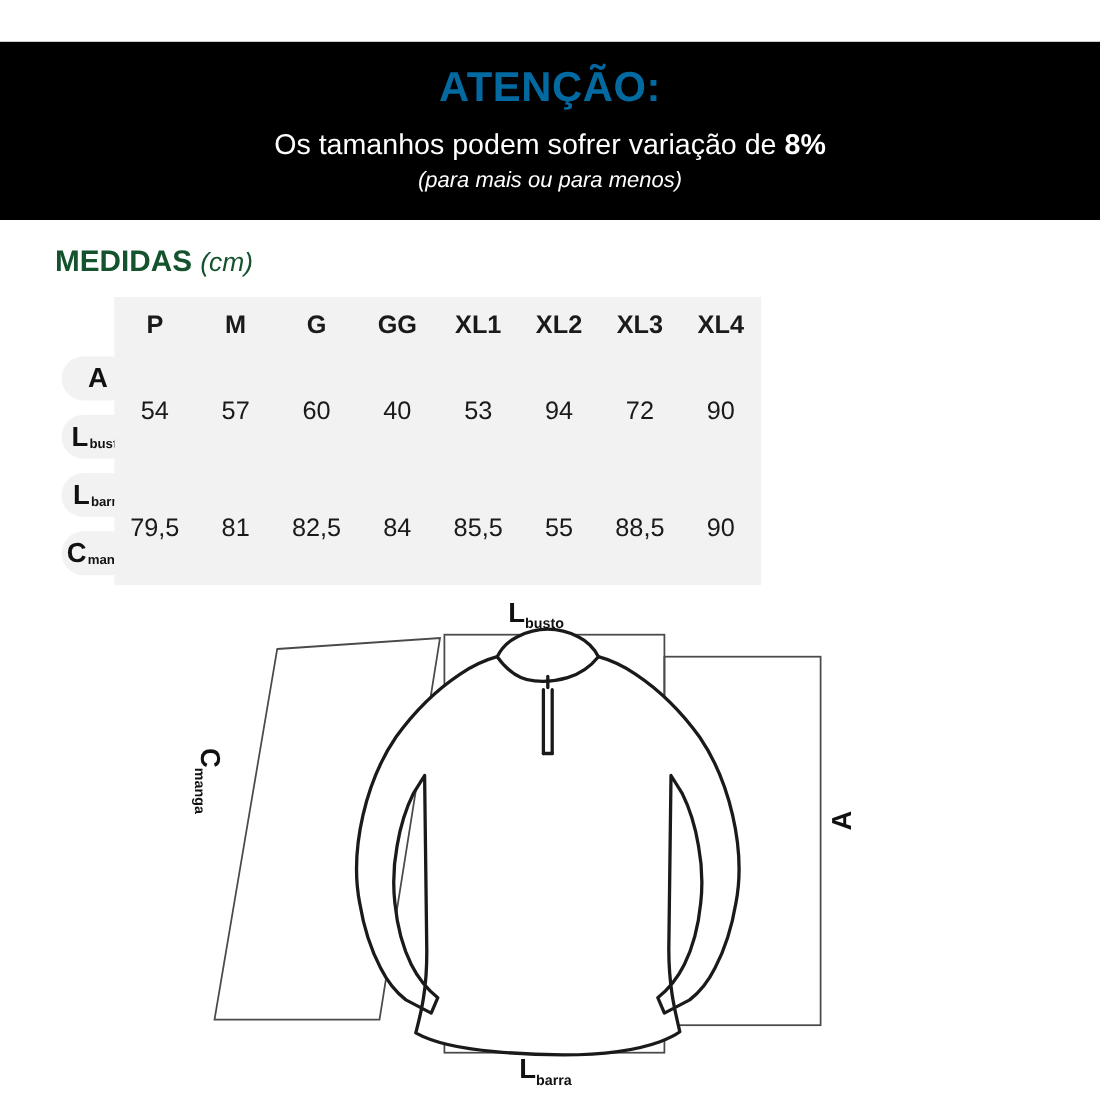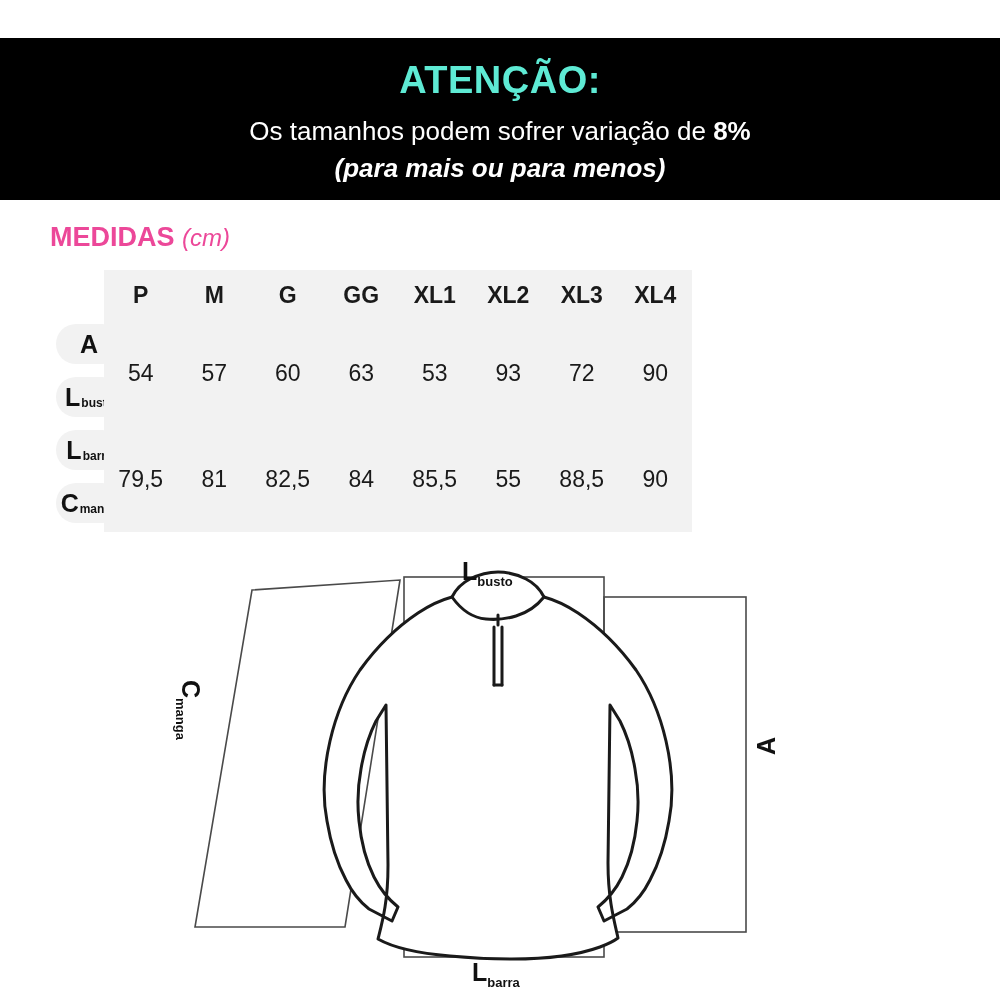--- a/index.html
+++ b/index.html
@@ -23,48 +23,47 @@
     top: 38px;
     width: 1000px;
     height: 162px;
     background: #000000;
     color: #ffffff;
     text-align: center;
     box-sizing: border-box;
     padding-top: 22px;
   }
   .banner-title {
-    color: #5eead4;
+    color: #0369a1;
     font-size: 38px;
     font-weight: bold;
     letter-spacing: 0.5px;
     line-height: 1.1;
     margin-bottom: 14px;
   }
   .banner-sub {
     font-size: 26px;
     font-weight: normal;
     line-height: 1.2;
     margin-bottom: 6px;
   }
   .banner-sub b { font-weight: bold; }
   .banner-note {
-    font-size: 26px;
+    font-size: 20px;
     font-style: italic;
-    font-weight: bold;
   }
 
   
   .measures-heading {
     position: absolute;
     left: 50px;
     top: 222px;
     font-size: 27px;
     font-weight: bold;
-    color: #ec4899;
+    color: #14532d;
   }
   .measures-heading .unit {
     font-weight: normal;
     font-style: italic;
     font-size: 24px;
   }
 
   
   .table-wrap {
     position: absolute;
@@ -144,21 +143,20 @@
   }
   .lbl sub {
     font-size: 13px;
     vertical-align: baseline;
     position: relative;
     top: 6px;
   }
   .lbl-lbusto {
     left: 462px; top: 543px;
     font-size: 25px;
-    margin-top: 14px;
   }
   .lbl-lbarra {
     left: 472px; top: 958px;
     font-size: 25px;
   }
   .lbl-a {
     left: 752px; top: 755px;
     font-size: 25px;
     transform: rotate(-90deg);
     transform-origin: left top;
@@ -215,23 +213,23 @@
         <th>XL2</th>
         <th>XL3</th>
         <th>XL4</th>
       </tr>
     </thead>
     <tbody>
       <tr>
         <td>54</td>
         <td>57</td>
         <td>60</td>
-        <td>63</td>
+        <td>40</td>
         <td>53</td>
-        <td>93</td>
+        <td>94</td>
         <td>72</td>
         <td>90</td>
       </tr>
       <tr>
         <td>79,5</td>
         <td>81</td>
         <td>82,5</td>
         <td>84</td>
         <td>85,5</td>
         <td>55</td>

